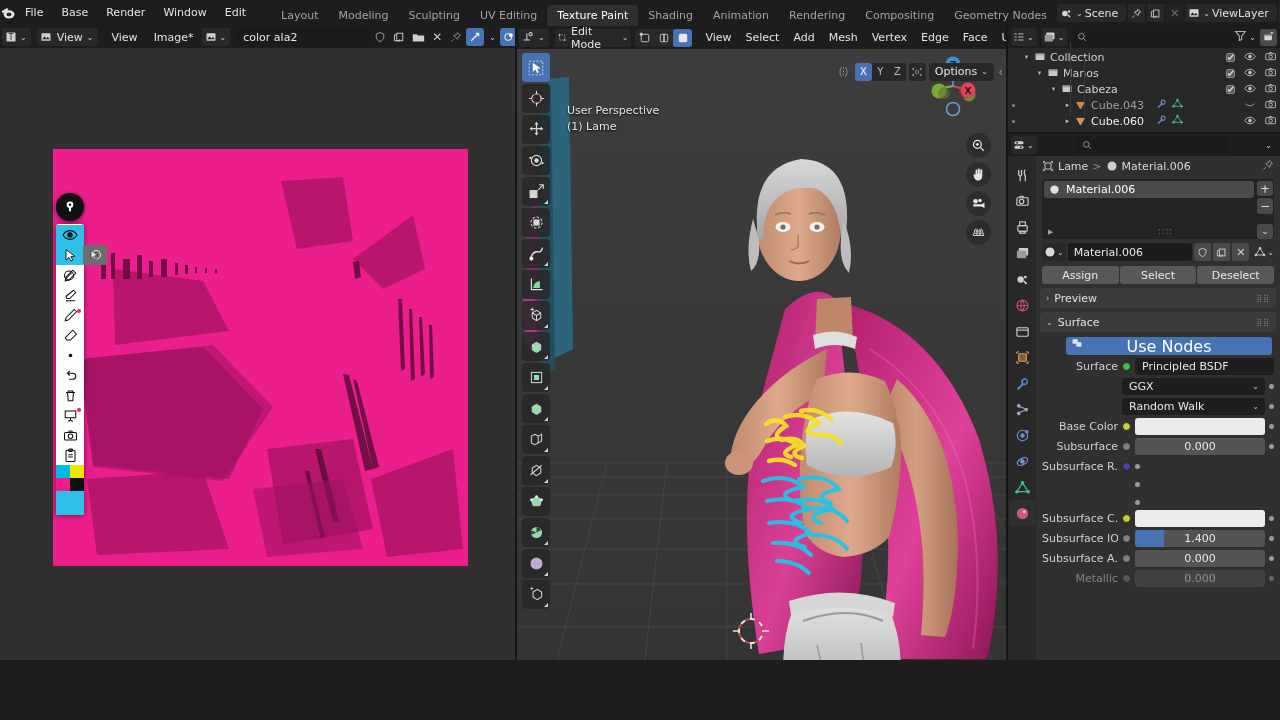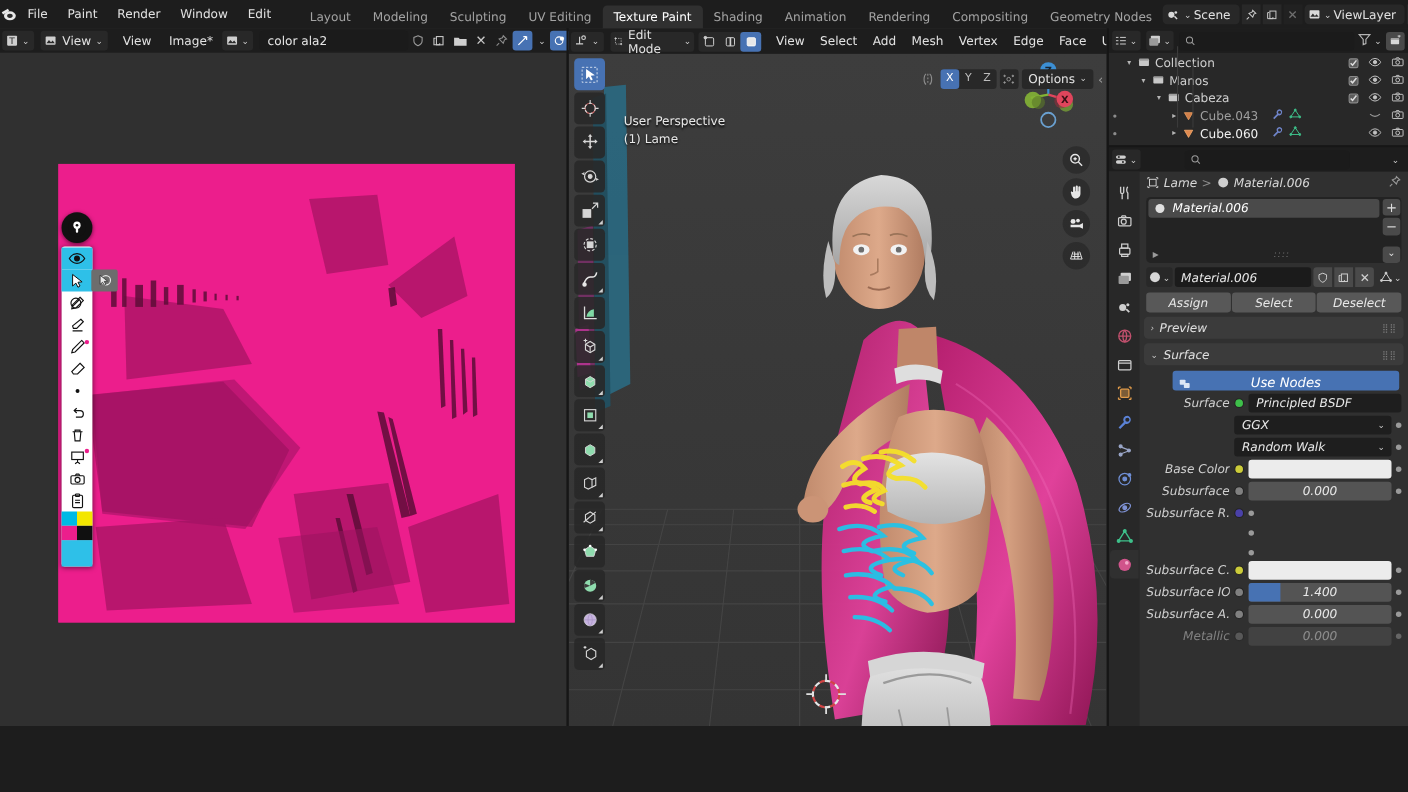--- a/index.html
+++ b/index.html
@@ -142,21 +142,21 @@
   .dotcol { position:absolute; left:4px; width:3px; height:3px; border-radius:50%; background:#8c8c8c;}
   .ol-vline { position:absolute; top:0; bottom:0; width:1px; background:#3a3a3a;}
 
   
   .props { position:absolute; left:1008px; top:134px; width:272px; height:526px; background:#303030;}
   .props-header { height:22px; background:#1d1d1d; display:flex; align-items:center; padding:0 3px; gap:3px;}
   .props-body { display:flex; height:504px;}
   .prop-tabs { width:28px; background:#282828; padding-top:6px; display:flex; flex-direction:column; align-items:center; gap:0;}
   .ptab { width:26px; height:26px; display:flex; align-items:center; justify-content:center; position:relative;}
   .ptab.active { background:#303030; border-radius:4px 0 0 4px;}
-  .prop-main { flex:1; padding:0; overflow:hidden; position:relative;font-style:italic;}
+  .prop-main { flex:1; padding:0; overflow:hidden; position:relative;}
   .breadcrumb { height:20px; display:flex; align-items:center; gap:4px; padding:0 6px; font-size:11px; color:#d9d9d9;}
   .matlist {
     margin:3px 6px 0 6px; background:#232323; border-radius:4px; height:60px; position:relative;
     display:flex;
   }
   .matlist-items { flex:1; padding:2px;}
   .matrow {
     height:17px; background:#4a4a4a; border-radius:3px; display:flex; align-items:center;
     padding:0 5px; gap:6px; font-size:11px; color:#fff;
   }
@@ -169,21 +169,21 @@
   }
   .asd-row { display:flex; gap:1px; margin:5px 6px 0 6px;}
   .asd-btn { flex:1; height:18px; background:#585858; border-radius:3px; display:flex; align-items:center; justify-content:center; font-size:11px; color:#e8e8e8;}
   .panel-hdr {
     height:20px; margin:4px 4px 0 4px; background:#3b3b3b; border-radius:4px;
     display:flex; align-items:center; padding:0 6px; gap:5px; font-size:11px; color:#e0e0e0;
   }
   .dots { margin-left:auto; color:#7d7d7d; letter-spacing:1px; font-size:8px;}
   .use-nodes {
     margin:5px 8px 0 30px; height:18px; background:#4772b3; border-radius:3px;
-    display:flex; align-items:flex-end; justify-content:center; font-size:12px; color:#fff; position:relative;
+    display:flex; align-items:flex-start; justify-content:center; font-size:16px; color:#fff; position:relative;
   }
   .prow { display:flex; align-items:center; margin:3px 6px 0 6px; gap:4px; height:17px;}
   .plabel { width:76px; text-align:right; font-size:11px; color:#d0d0d0; white-space:nowrap; overflow:hidden;}
   .psocket { width:9px; height:9px; border-radius:50%; border:1px solid #222;}
   .pfield {
     flex:1; height:17px; background:#545454; border-radius:3px; display:flex; align-items:center;
     justify-content:center; font-size:11px; color:#e8e8e8; position:relative; overflow:hidden;
   }
   .pfield.dark { background:#1e1e1e; justify-content:flex-start; padding-left:7px;}
   .pfield.color { background:#ececec;}
@@ -216,21 +216,21 @@
     <div class="blender-logo">
       <svg width="16" height="16" viewBox="0 0 16 16">
           <g fill="#e8e8e8">
             <ellipse cx="9" cy="9.4" rx="5.4" ry="4.1"></ellipse>
             <path d="M1.6 6.2 L7.2 3.0 L8.4 5.0 L2.8 8.2 Z"></path>
           </g>
           <ellipse cx="9" cy="9.4" rx="2.5" ry="1.9" fill="#2a2a2a"></ellipse>
         </svg>
     </div>
     <div class="menu-item">File</div>
-    <div class="menu-item">Paint</div>
+    <div class="menu-item">Base</div>
     <div class="menu-item">Render</div>
     <div class="menu-item">Window</div>
     <div class="menu-item">Edit</div>
 
     <div class="ws-tabs">
       <div class="ws-tab">Layout</div>
       <div class="ws-tab">Modeling</div>
       <div class="ws-tab">Sculpting</div>
       <div class="ws-tab">UV Editing</div>
       <div class="ws-tab active">Texture Paint</div>

